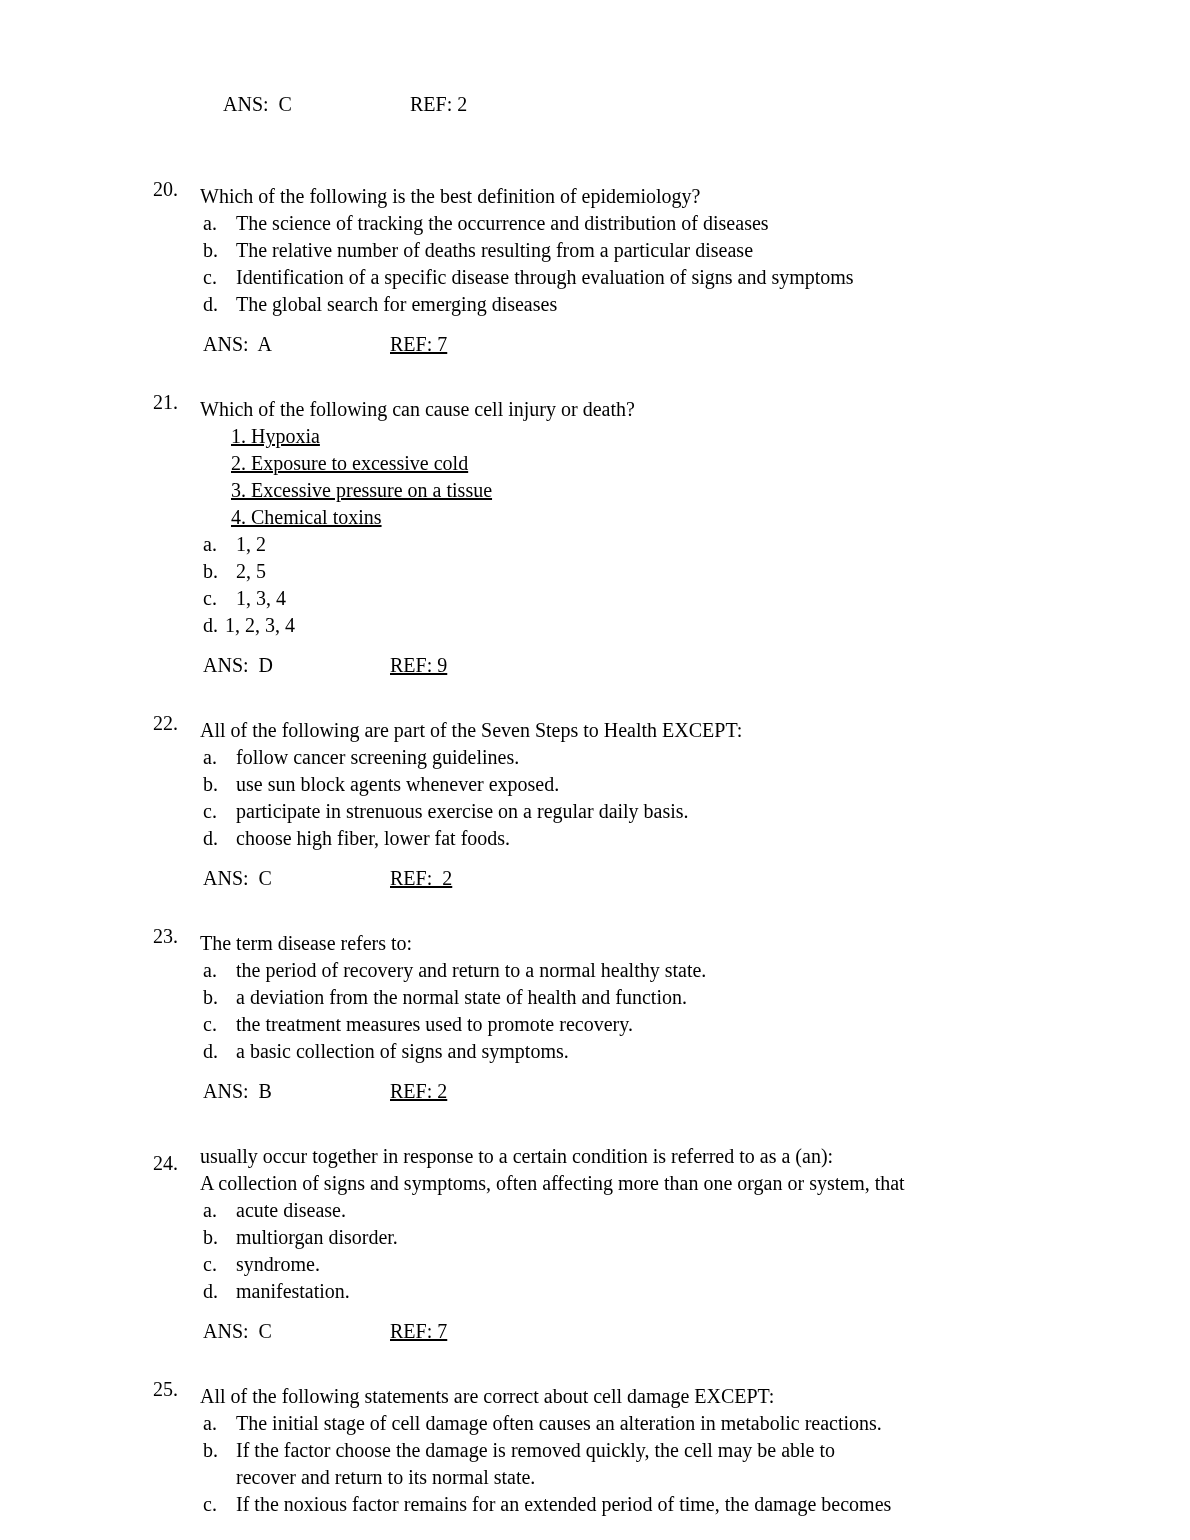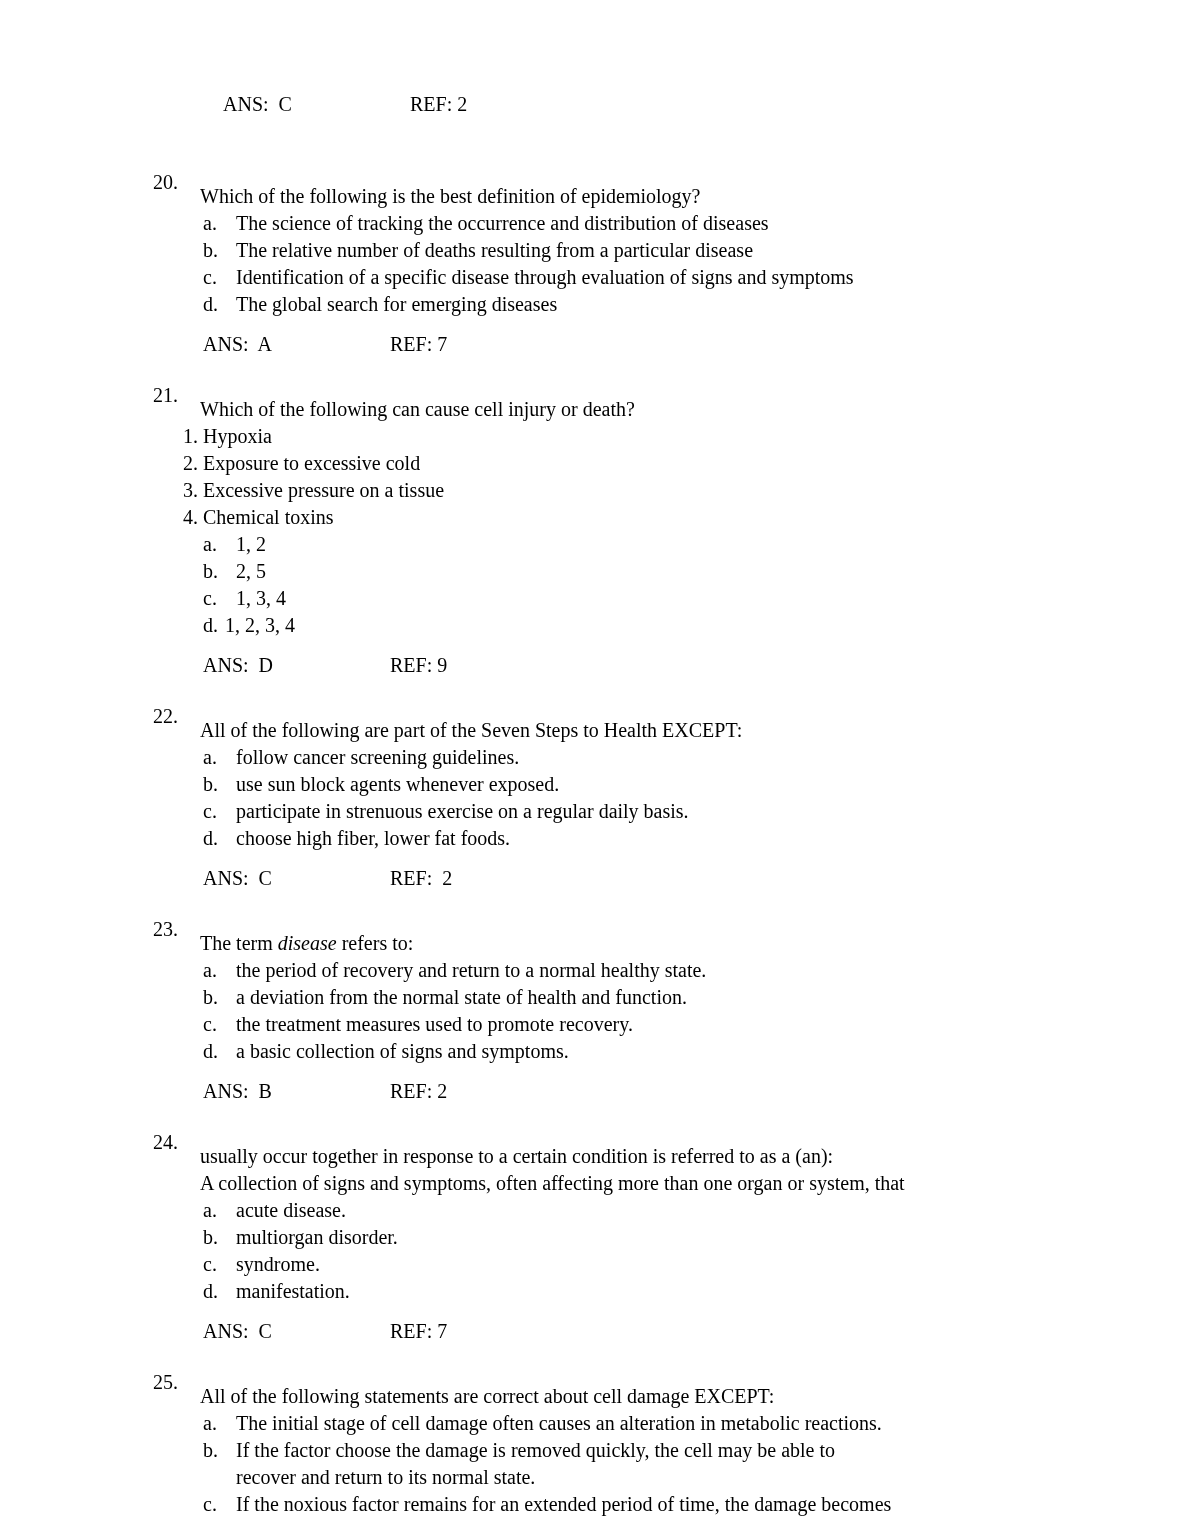--- a/index.html
+++ b/index.html
@@ -32,34 +32,35 @@
     width: 187px;
     white-space: pre;
   }
   .question {
     margin-top: 24px;
     margin-left: 153px;
     margin-right: 120px;
   }
   .q-stem-row {
     display: flex;
-    align-items: flex-start;
+    align-items: center;
   }
   .qnum {
     flex: none;
     width: 47px;
     white-space: pre;
   }
   .q-stem {
     flex: 1;
     margin-top: 14px;
   }
   .list-item {
-    margin-left: 30px;
-    white-space: pre;
+    margin-left: 78px;
+    white-space: pre;
+    text-decoration: underline;
   }
   .opt {
     display: flex;
     margin-left: 50px;
     align-items: flex-start;
   }
   .opt-letter {
     flex: none;
     width: 33px;
     white-space: pre;
@@ -67,28 +68,28 @@
   .opt-letter.tight {
     width: 22px;
   }
   .opt-text {
     flex: 1;
   }
   .q-ans {
     margin-top: 13px;
     margin-left: 50px;
     white-space: pre;
+    text-decoration: underline;
   }
   .q-ans .ans-part {
     display: inline-block;
     width: 187px;
     white-space: pre;
   }
   .it {
-    font-style: italic;
   }
 </style>
 </head>
 <body>
 
 <div class="page">
   <div class="ans-line">
     <span class="ans-part">ANS:  C</span><span class="ref-part">REF: 2</span>
   </div>
   <div id="questions">

